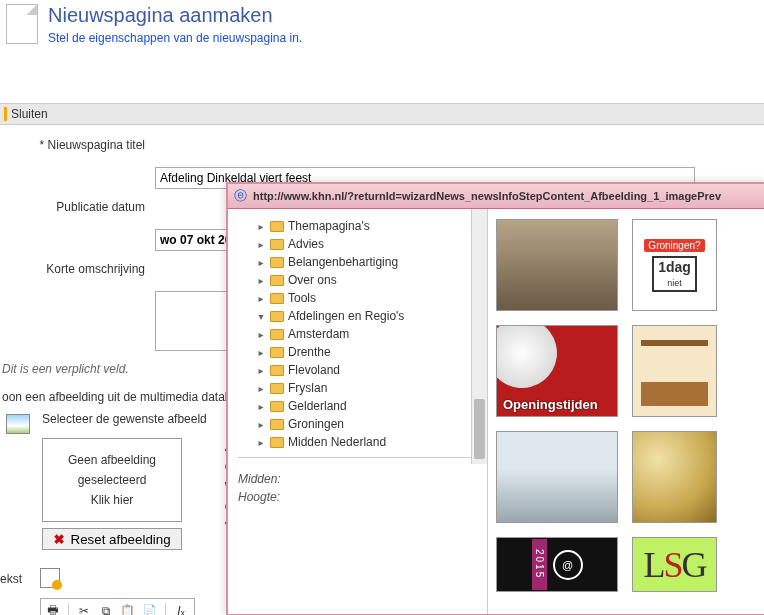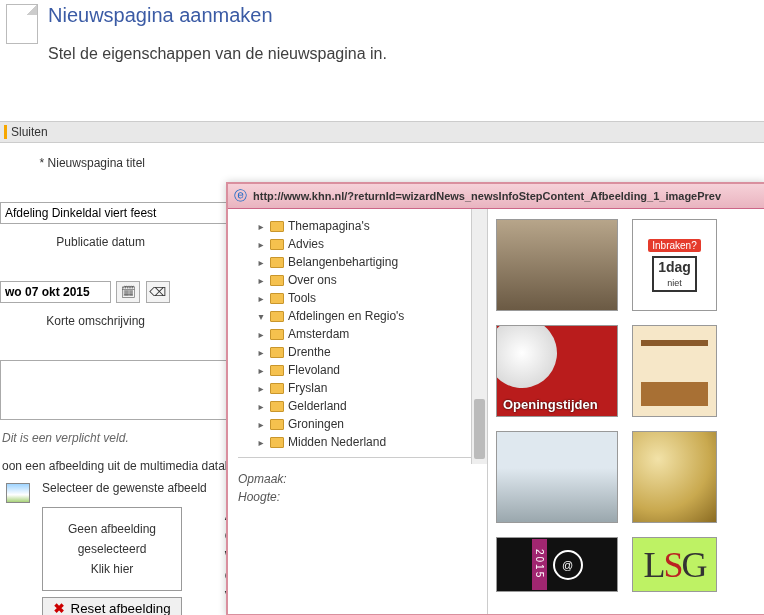--- a/index.html
+++ b/index.html
@@ -2,27 +2,27 @@
 <html><head>
 <meta charset="utf-8">
 <style>
   * { box-sizing: border-box; margin: 0; padding: 0; }
   body { font-family: "Segoe UI", Tahoma, sans-serif; font-size: 12px; color: #333; background: #fff; width: 764px; height: 615px; overflow: hidden; position: relative; }
 
   .header { display: flex; align-items: flex-start; padding: 4px 6px 10px; gap: 10px; }
   .header-icon { width: 32px; height: 40px; border: 1px solid #bbb; background: #fff; position: relative; }
   .header-icon::after { content:""; position:absolute; right:0; top:0; width:10px; height:10px; background:linear-gradient(135deg,#fff 50%, #ccc 50%); }
   .header-text h1 { color: #3b5ba5; font-weight: normal; font-size: 20px; }
-  .header-text p { color: #404040; font-size: 16px; margin-top:18px; }
+  .header-text p { color: #1d4ed8; font-size: 12px; margin-top:4px; }
 
   .toolbar { background: #e8e8e8; border-top:1px solid #ccc; border-bottom:1px solid #ccc; padding:3px 4px;margin-top:48px; }
   .toolbar .marker { border-left: 3px solid #f7a700; padding-left:4px; }
 
   .form { padding: 10px 8px 0 0; }
-  .row { display: flex; align-items: flex-start; margin-bottom: 8px; flex-direction: column; }
+  .row { display: flex; align-items: flex-start; margin-bottom: 8px; }
   .label { width: 155px; text-align: right; padding-right: 10px; padding-top: 3px; color:#333; }
   .label.req::before { content:"* "; }
   .field { flex: 1; margin-top: 32px; }
   input[type=text].wide { width: 540px; height: 22px; border:1px solid #aaa; padding: 2px 4px; font-size:12px; }
   .date-field { height:22px; border:1px solid #aaa; padding:2px 4px; font-size:12px; font-weight:bold; width:111px; }
   .icon-btn { width:24px; height:22px; border:1px solid #aaa; background:#f3f3f3; display:inline-flex; align-items:center; justify-content:center; vertical-align:top; margin-left:2px; cursor:pointer; font-size:12px; }
   textarea.short { width:468px; height:60px; border:1px solid #aaa; padding:3px; resize:none; font-family:inherit; font-size:12px; }
 
   .hint { font-style: italic; color:#666; margin: 6px 0 14px 2px; }
   .section-label { margin: 0 0 8px 2px; }
@@ -266,33 +266,33 @@
               <span>Groningen</span>
             </li>
           <li>
               <span class="exp">▸</span>
               <span class="folder"></span>
               <span>Midden Nederland</span>
             </li>
         </ul>
       </div>
       <div class="meta-block">
-        <div class="m-row">Opmaak:</div>
+        <div class="m-row">Midden:</div>
         <div class="m-row">Hoogte:</div>
       </div>
       <div class="tree-scroll">
           <div class="thumb"></div>
         </div>
     </div>
 
     <div class="thumbs">
       <div class="thumb-row">
         <div class="th wide" style="background:linear-gradient(#b7a58a,#6b5a44);"></div>
         <div class="th narrow th-inbraken">
-          <span class="top">Inbraken?</span>
+          <span class="top">Groningen?</span>
           <span class="cal"><span>1dag</span><br><small>niet</small></span>
         </div>
       </div>
       <div class="thumb-row">
         <div class="th wide th-open">
           <div class="clock"></div>
           <div class="txt">Openingstijden</div>
         </div>
         <div class="th narrow th-bar">
           <div class="shelf"></div>

